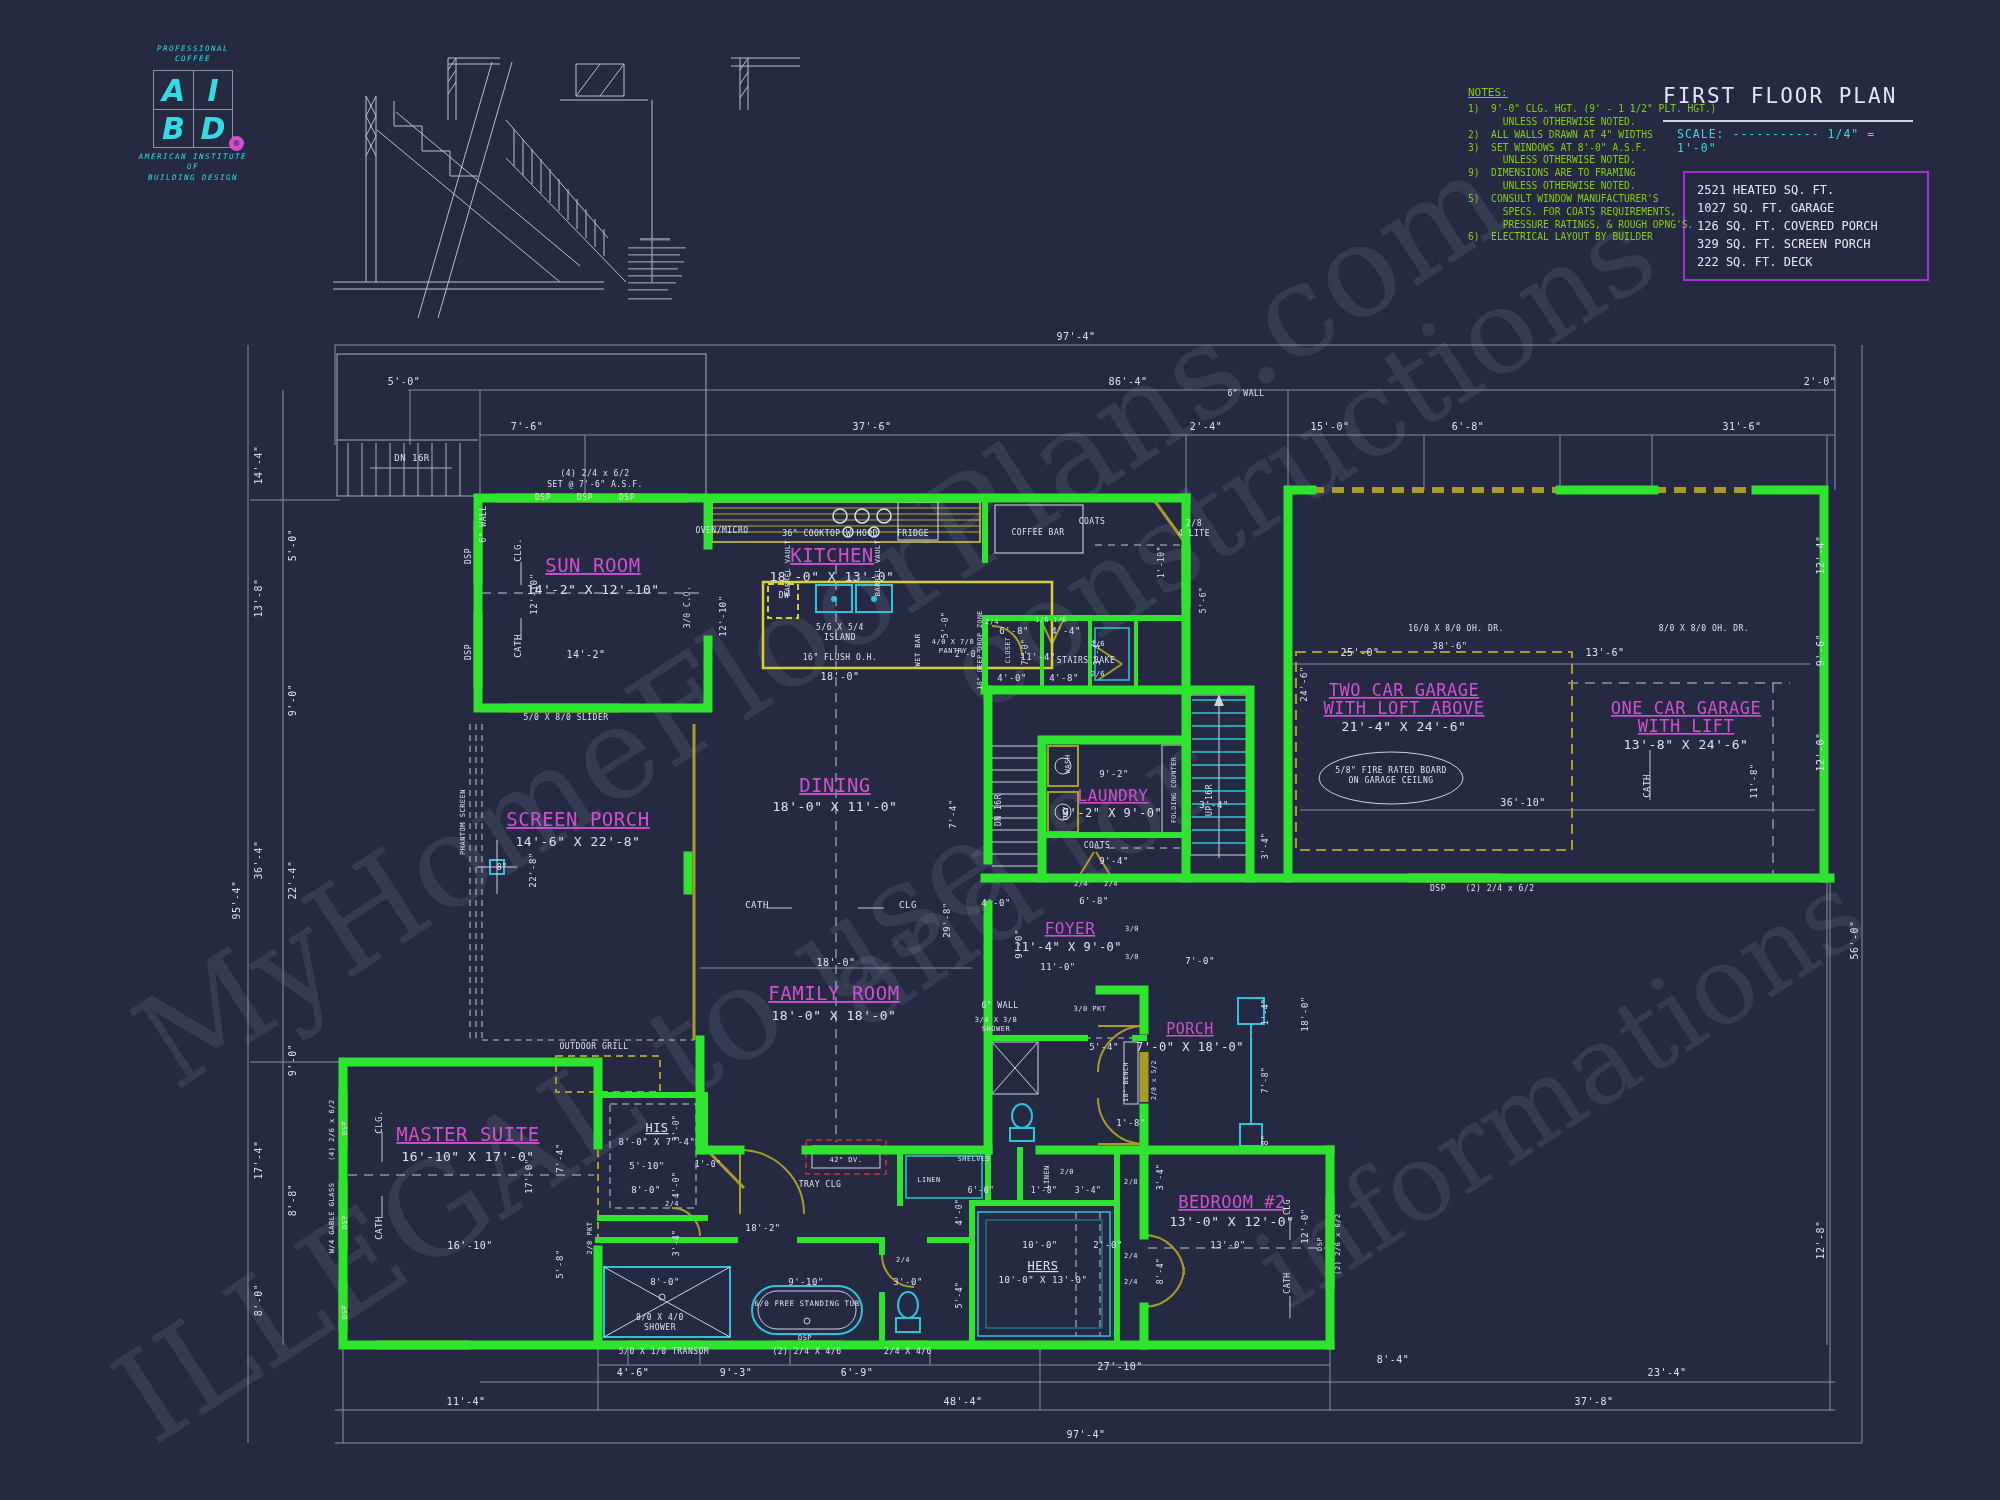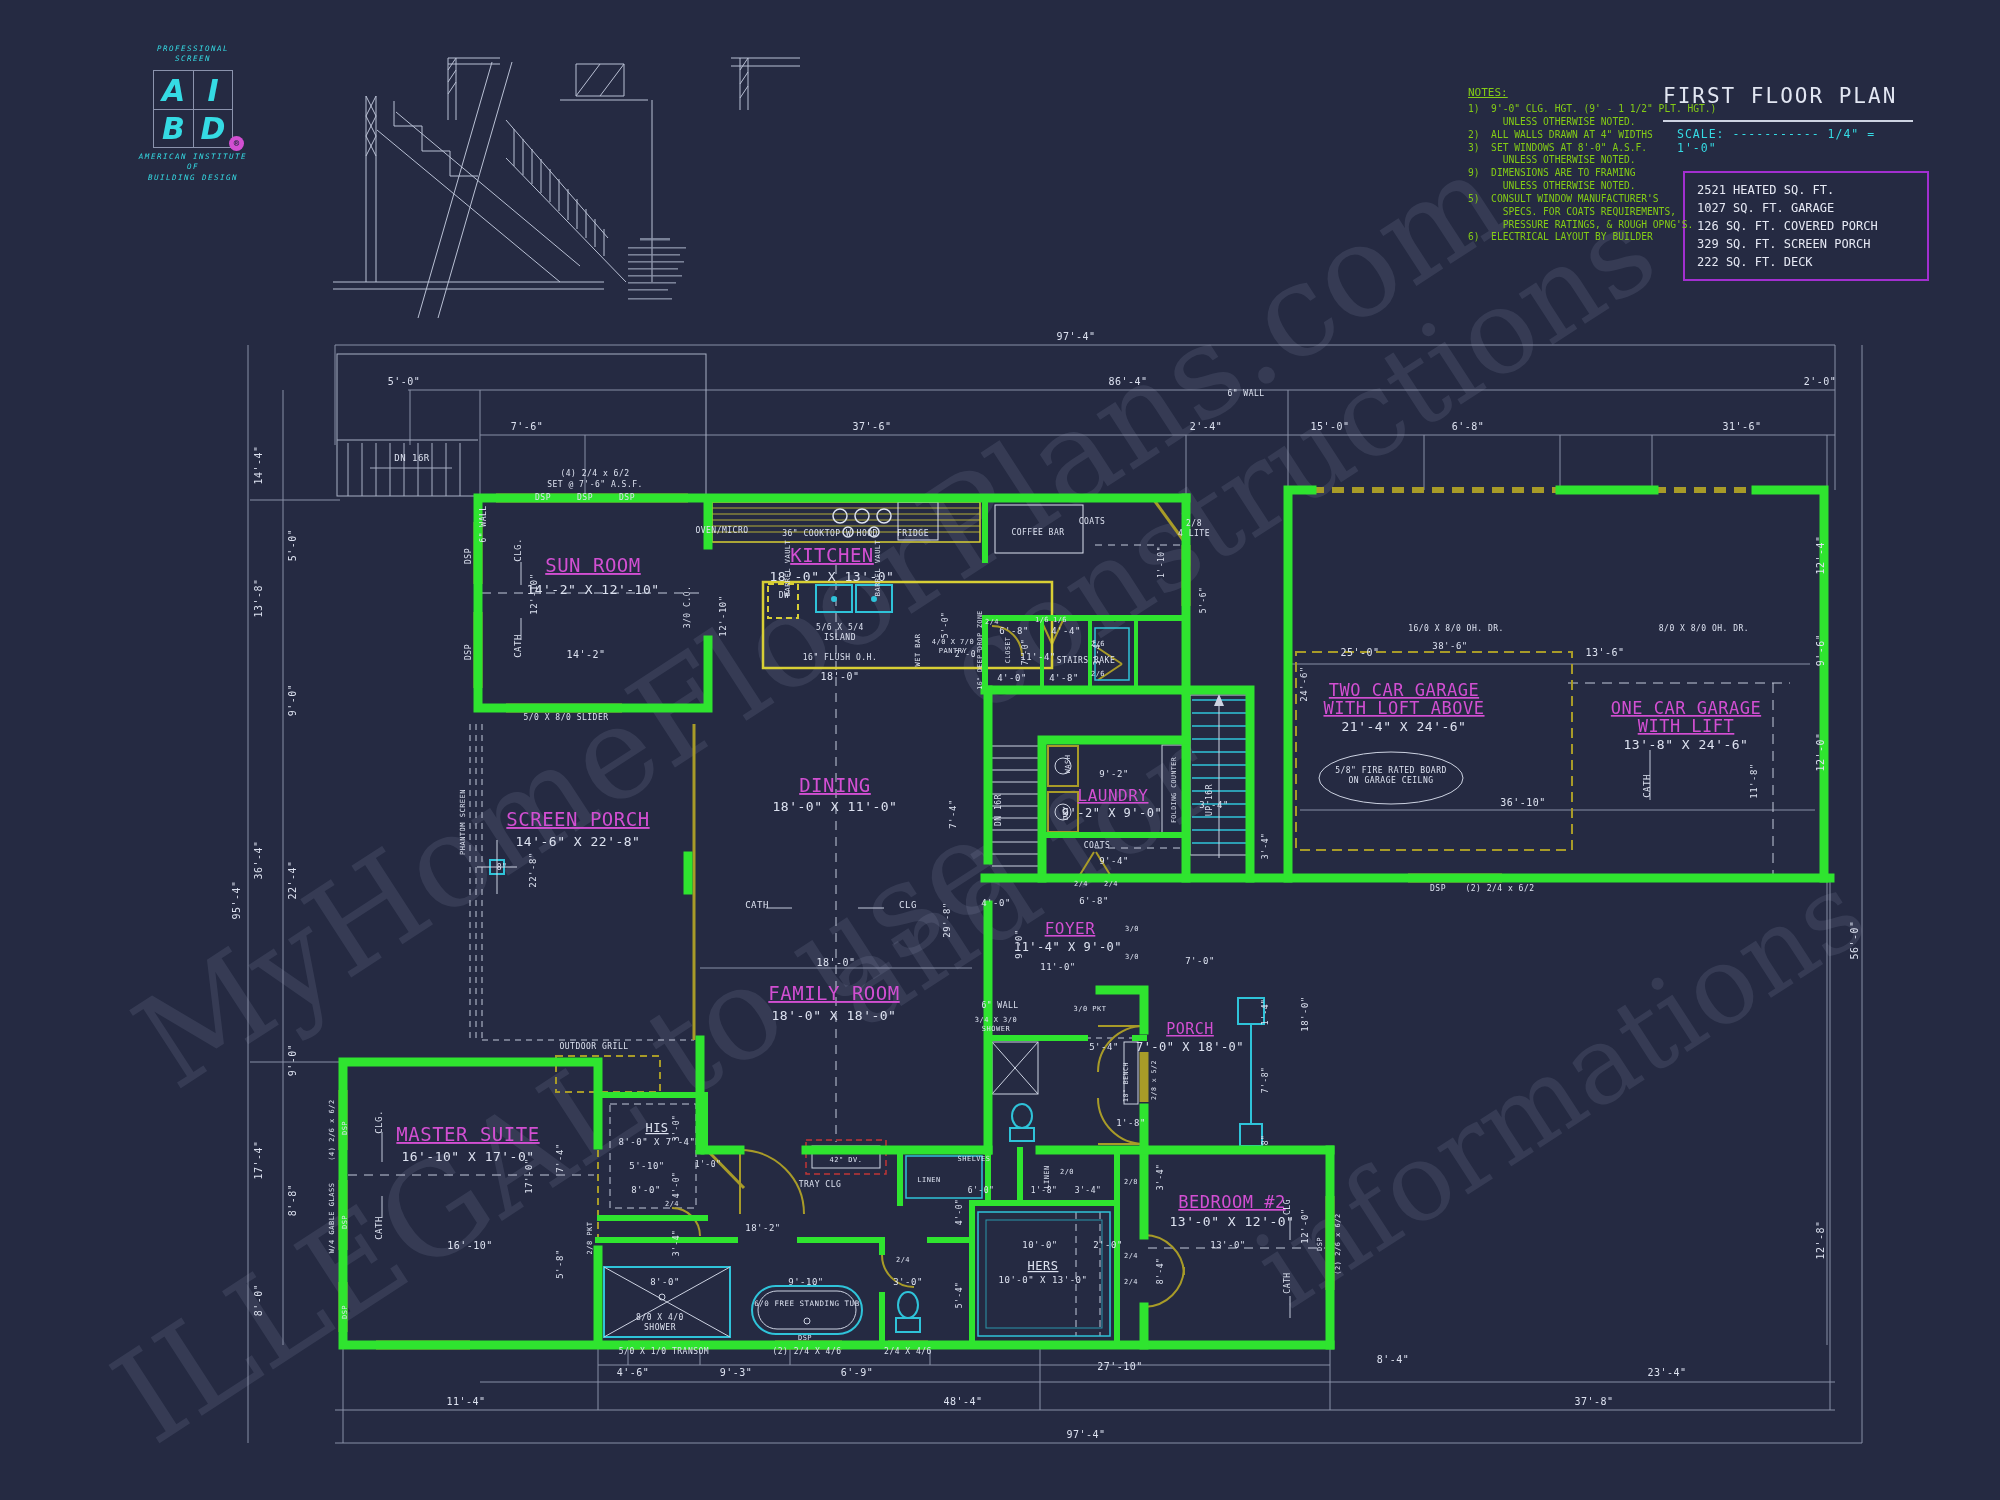--- a/index.html
+++ b/index.html
@@ -544,21 +544,21 @@
         <text x="1290" y="1283" font-size="8" fill="#dde2f0" text-anchor="middle" transform="rotate(-90 1290 1283)">CATH</text>
         <text x="1308" y="1226" font-size="9" fill="#dde2f0" text-anchor="middle" transform="rotate(-90 1308 1226)">12'-0"</text>
         <text x="1228" y="1248" font-size="9" fill="#dde2f0" text-anchor="middle">13'-0"</text>
         <text x="1322" y="1244" font-size="7" fill="#dde2f0" text-anchor="middle" transform="rotate(-90 1322 1244)">DSP</text>
         <text x="1340" y="1244" font-size="7" fill="#dde2f0" text-anchor="middle" transform="rotate(-90 1340 1244)">(2) 2/6 x 6/2</text>
       </g>
   </svg>
 
   <div class="logo">
     <div class="tiny">PROFESSIONAL</div>
-    <div class="tiny">SCREEN</div>
+    <div class="tiny">COFFEE</div>
     <div class="box">
       <div class="cell">A</div>
       <div class="cell bl">I</div>
       <div class="cell bt">B</div>
       <div class="cell bt bl">D</div>
       <div class="reg">®</div>
     </div>
     <div class="tiny">AMERICAN INSTITUTE</div>
     <div class="tiny">OF</div>
     <div class="tiny">BUILDING DESIGN</div>

